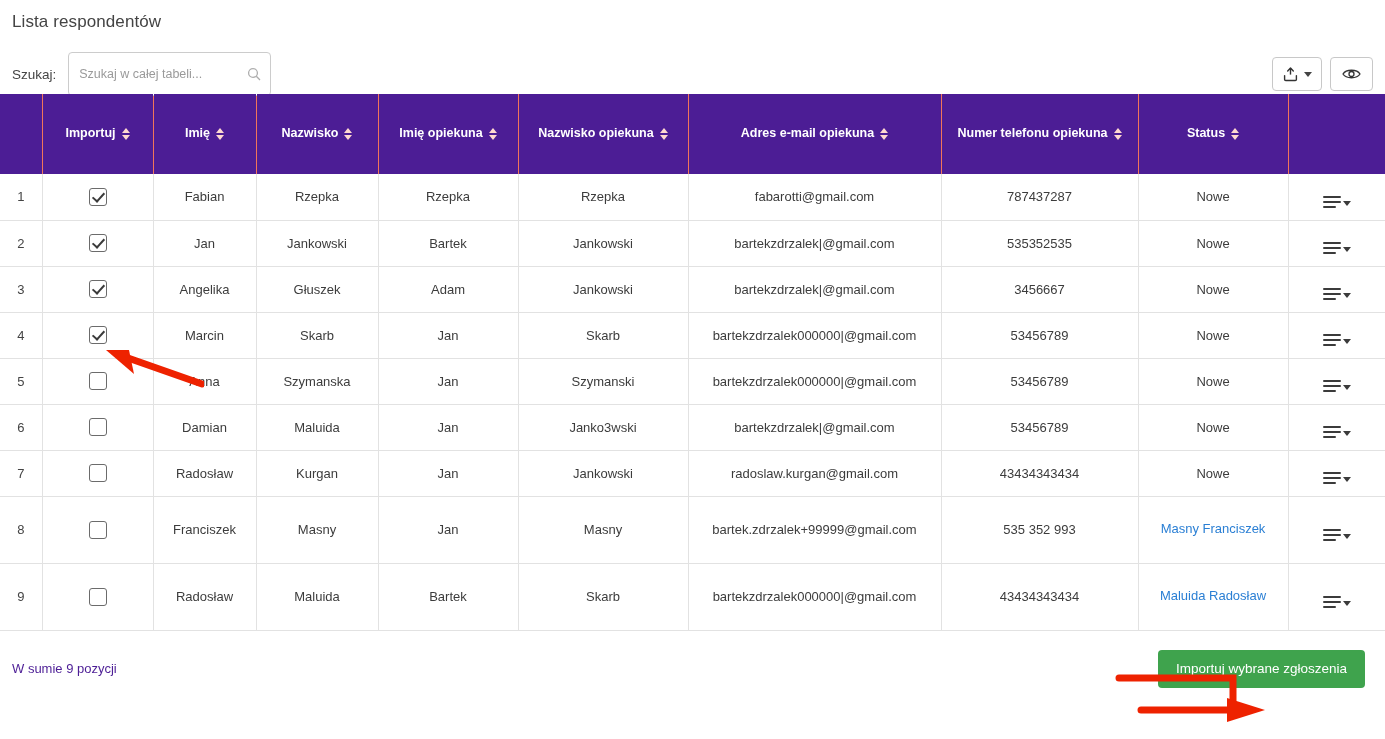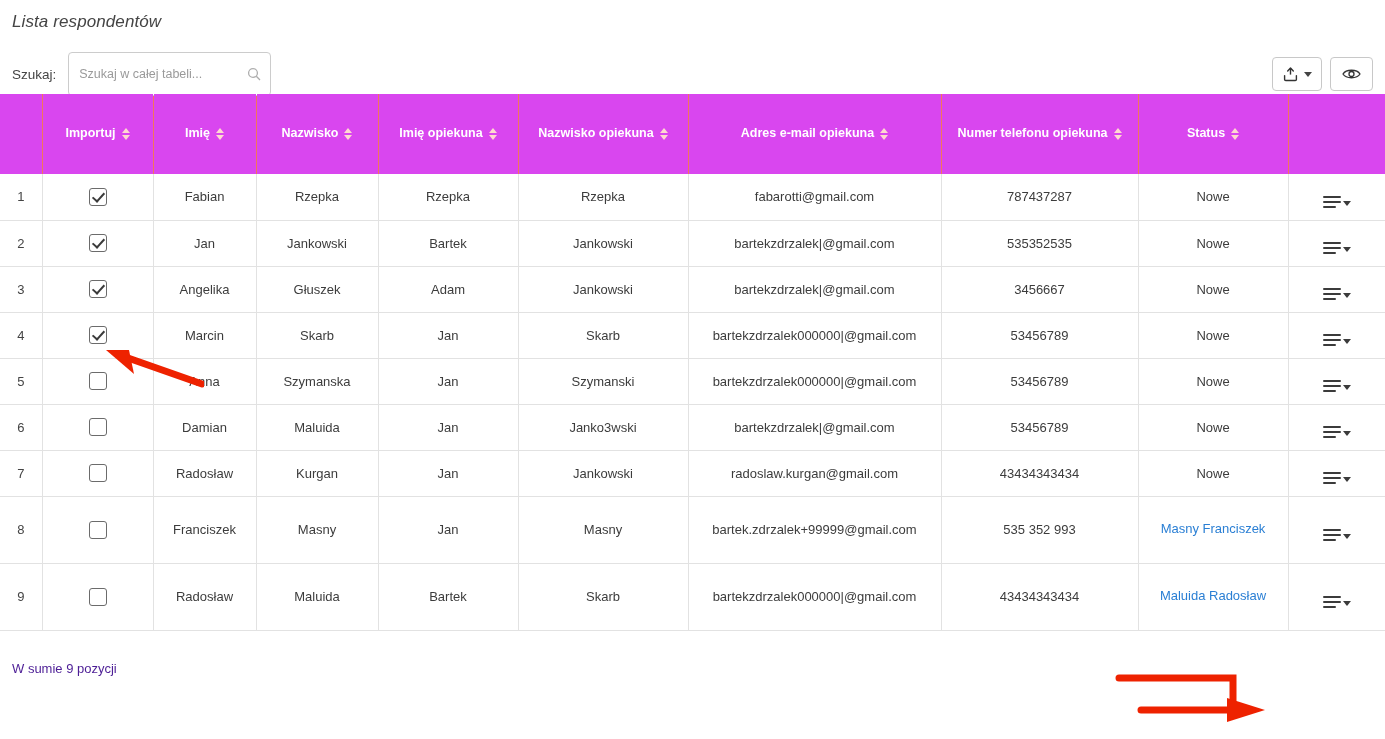--- a/index.html
+++ b/index.html
@@ -15,21 +15,20 @@
     position: relative;
     width: 1385px; height: 739px;
   }
 
   
   .page-title {
     font-size: 17px;
     color: #444;
     padding: 12px 0 0 12px;
     letter-spacing: .1px;
-    font-style: italic;
   }
 
   
   .toolbar {
     display: flex;
     align-items: center;
     padding: 22px 12px 0 12px;
     height: 62px;
   }
   .search-label {
@@ -93,21 +92,21 @@
     border-top: 5px solid #444;
   }
 
   
   table {
     border-collapse: collapse;
     width: 1385px;
     table-layout: fixed;
   }
   thead th {
-    background: #d946ef;
+    background: #4c1d95;
     color: #ffffff;
     font-size: 12.5px;
     font-weight: bold;
     height: 80px;
     border-right: 1px solid #f2755a;
     padding: 8px 8px;
     vertical-align: middle;
     position: relative;
     text-align: center;
     line-height: 1.25;
@@ -571,20 +570,21 @@
               <span class="mcaret"></span>
             </span>
         </td>
       </tr>
 
     </tbody>
   </table>
 
   <div class="footer">
     <span class="footer-count">W sumie 9 pozycji</span>
+    <button class="btn-primary">Importuj wybrane zgłoszenia</button>
   </div>
 
   <svg class="arrow" id="arrow-checkbox" width="100" height="50" viewBox="0 0 100 50">
     <g>
       <path d="M98 44 L24 18" stroke="#ee2200" stroke-width="7" stroke-linecap="round" fill="none"></path>
       <path d="M2 10 L30 34 L25 10 Z" fill="#ee2200"></path>
     </g>
   </svg>
 
   <svg class="arrow" id="arrow-import" width="160" height="60" viewBox="0 0 160 60">

